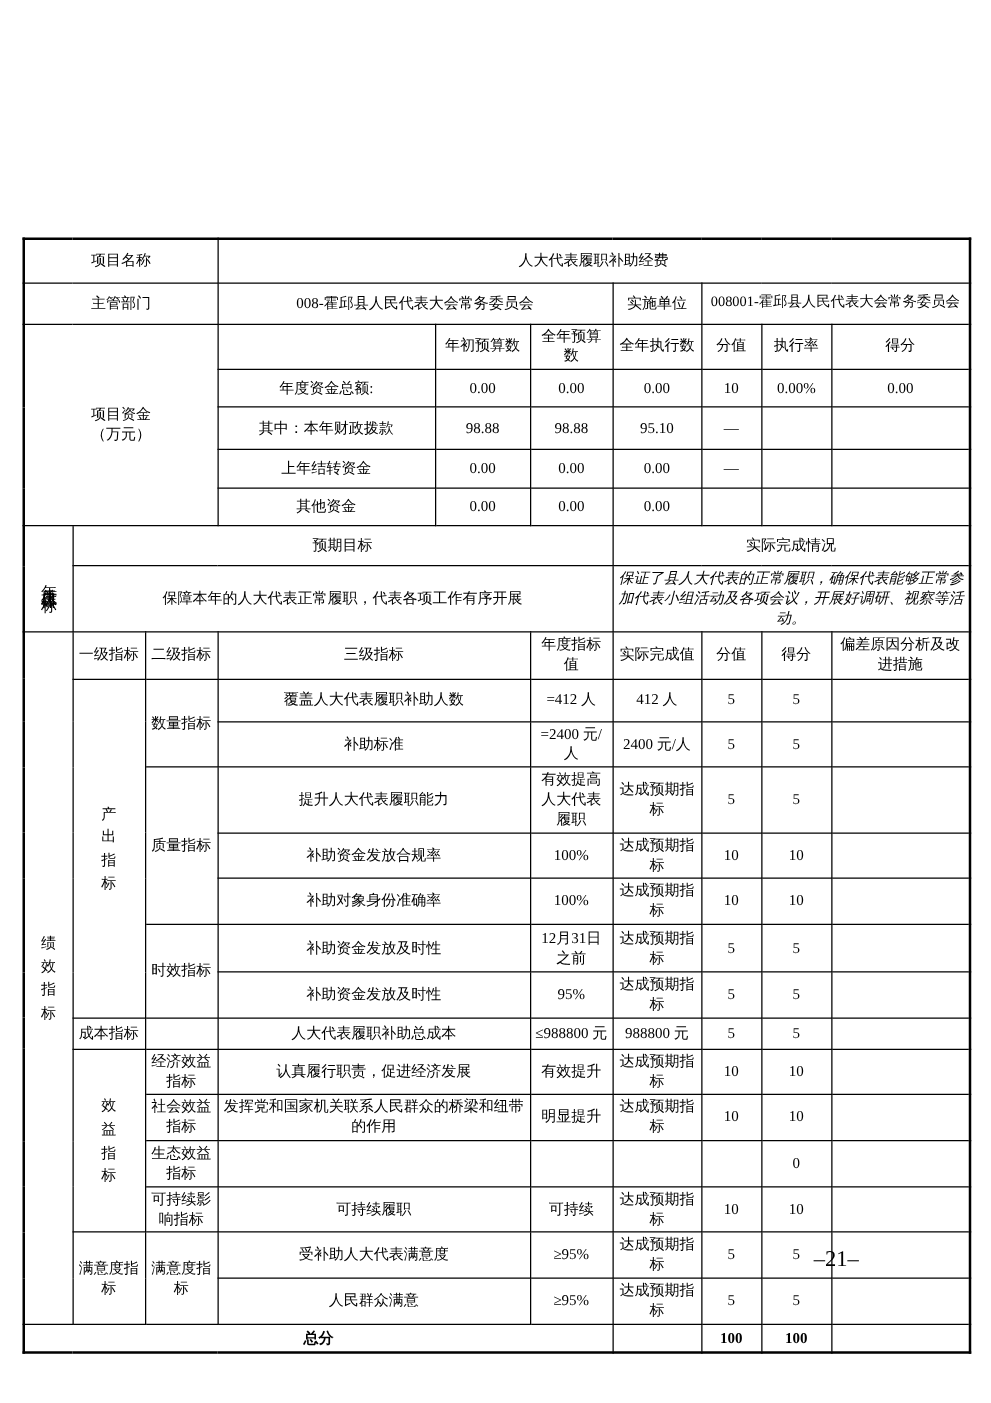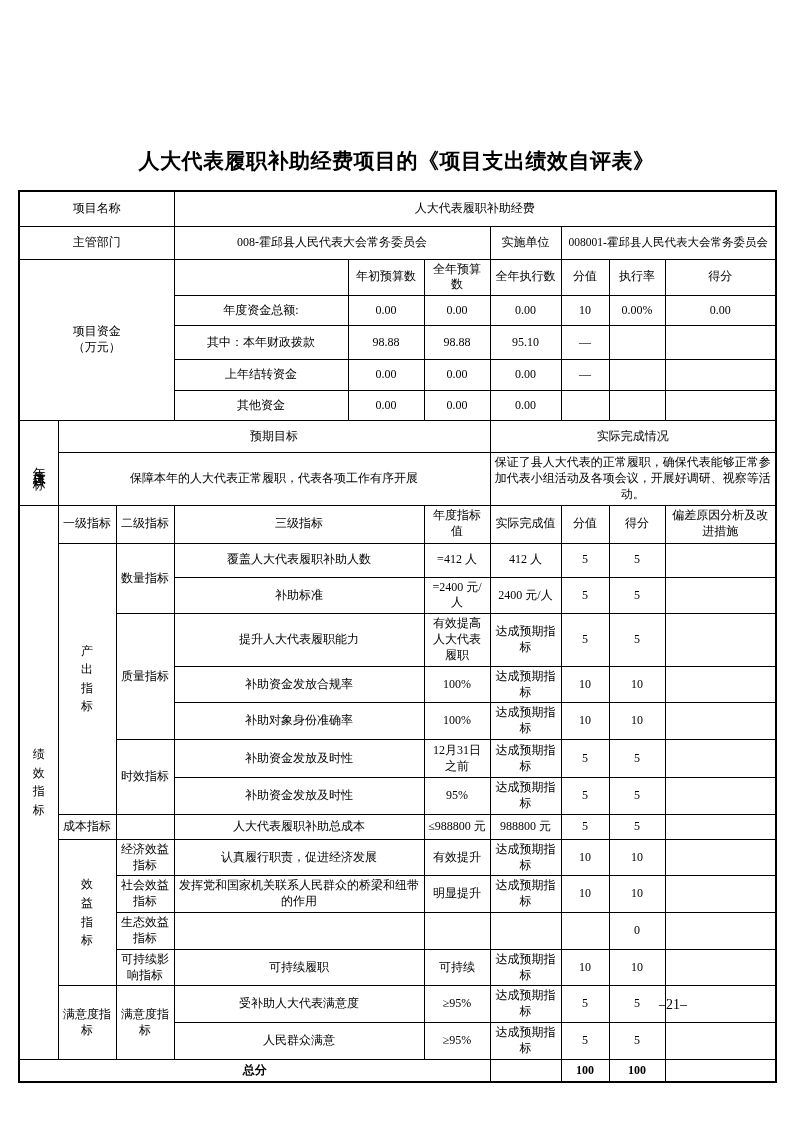--- a/index.html
+++ b/index.html
@@ -20,35 +20,34 @@
   table.main td {
     border:1px solid #000; padding:2px 3px; text-align:center; vertical-align:middle;
     word-break:break-all; line-height:1.32;
   }
   td.left  { text-align:left; padding-left:6px; }
   td.l2    { text-align:left; padding-left:4px; }
   td.val   { padding:2px 1px; }
   td.pre   { white-space:pre-line;margin-left:40px; }
   td.bold, .bold { font-weight:bold; }
   td.small { font-size:11.5px; }
-  td.just  { text-align:justify; padding:2px 6px; line-height:1.28; }
+  td.just  { text-align:justify; padding:2px 6px; line-height:1.28;font-style:italic; }
   td.novpad{ padding:0; }
   .v2 {
     writing-mode:vertical-rl; height:60px; margin:0 auto;
     font-size:13px; letter-spacing:2px; line-height:16px;
   }
   .vcol { width:14px; margin:0 auto; line-height:1.55; word-break:break-all; }
-  .pagenum { position:absolute; top:997px; right:106px; font-size:14px;text-align:right; }
+  .pagenum { position:absolute; top:997px; right:106px; font-size:18px;text-align:right; }
 </style>
 </head>
 <body>
 
 <div class="page">
 
-  <h1 class="doc-title">人大代表履职补助经费项目的《项目支出绩效自评表》</h1>
 
   <table class="main">
     <colgroup>
       <col style="width:39px">
         <col style="width:58px">
         <col style="width:58px">
       <col style="width:174px">
         <col style="width:76px">
         <col style="width:66px">
       <col style="width:71px">

